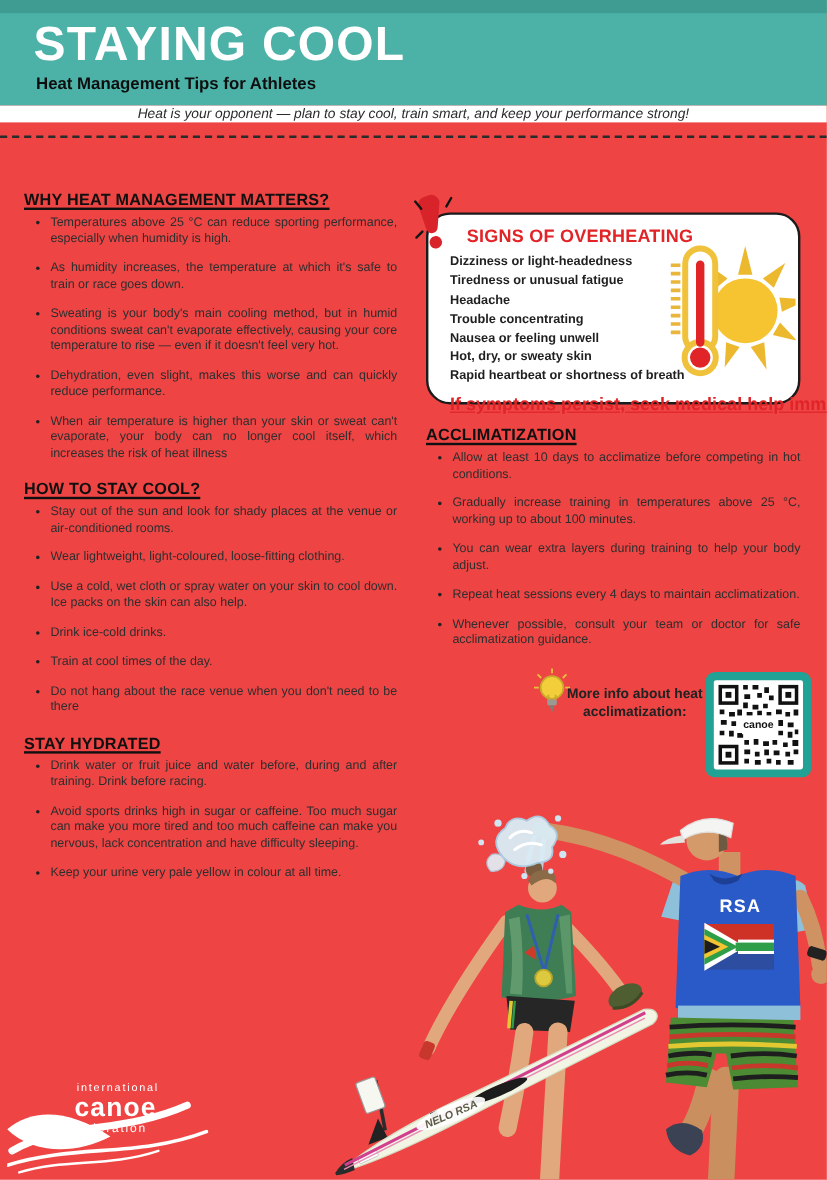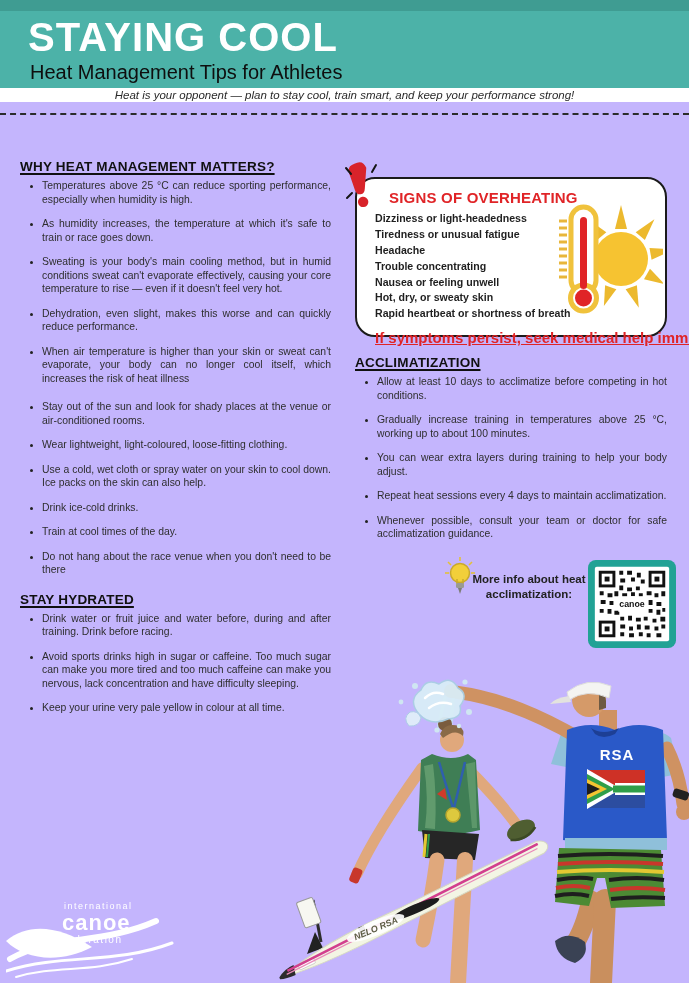--- a/index.html
+++ b/index.html
@@ -1,29 +1,29 @@
 <!DOCTYPE html>
 <html><head>
 <meta charset="utf-8">
 <style>
   html,body { margin:0; padding:0; }
   .page {
     position:relative; width:689px; height:983px; overflow:hidden;
-    background:#c4b5fd; font-family:"Liberation Sans", sans-serif;
+    background:#ef4444; font-family:"Liberation Sans", sans-serif;
     color:#2d2d2d;
   }
   
   .header { position:absolute; top:0; left:0; right:0; height:88px; background:#4cb2a8; }
   .header-strip { position:absolute; top:0; left:0; right:0; height:11px; background:#3f9c92; }
   .poster-title {
     position:absolute; left:28px; top:15px; font-size:40px; font-weight:800;
     color:#ffffff; letter-spacing:1px; white-space:nowrap;
   }
   .poster-subtitle {
-    position:absolute; left:30px; top:61px; font-size:20px; font-weight:400; color:#0e0e0e;
+    position:absolute; left:30px; top:61px; font-size:14px; font-weight:700; color:#0e0e0e;
   }
   .tagline-bar {
     position:absolute; top:88px; left:0; right:0; height:14px; background:#ffffff;
     display:flex; align-items:center; justify-content:center;
     font-style:italic; font-size:11.5px; color:#2a2a2a;
   }
   .content {
     position:absolute; top:113px; left:0; right:0; bottom:0;
     border-top:2px dashed #2b2b2b;
   }
@@ -89,20 +89,21 @@
         <h2 class="sec-heading">WHY HEAT MANAGEMENT MATTERS?</h2>
         <ul class="bullets">
             <li>Temperatures above 25 °C can reduce sporting performance, especially when humidity is high.</li>
             <li>As humidity increases, the temperature at which it's safe to train or race goes down.</li>
             <li>Sweating is your body's main cooling method, but in humid conditions sweat can't evaporate effectively, causing your core temperature to rise — even if it doesn't feel very hot.</li>
             <li>Dehydration, even slight, makes this worse and can quickly reduce performance.</li>
             <li>When air temperature is higher than your skin or sweat can't evaporate, your body can no longer cool itself, which increases the risk of heat illness</li>
           </ul>
       </section>
       <section>
+        <h2 class="sec-heading">HOW TO STAY COOL?</h2>
         <ul class="bullets">
             <li>Stay out of the sun and look for shady places at the venue or air-conditioned rooms.</li>
             <li>Wear lightweight, light-coloured, loose-fitting clothing.</li>
             <li>Use a cold, wet cloth or spray water on your skin to cool down. Ice packs on the skin can also help.</li>
             <li>Drink ice-cold drinks.</li>
             <li>Train at cool times of the day.</li>
             <li>Do not hang about the race venue when you don't need to be there</li>
           </ul>
       </section>
       <section>

